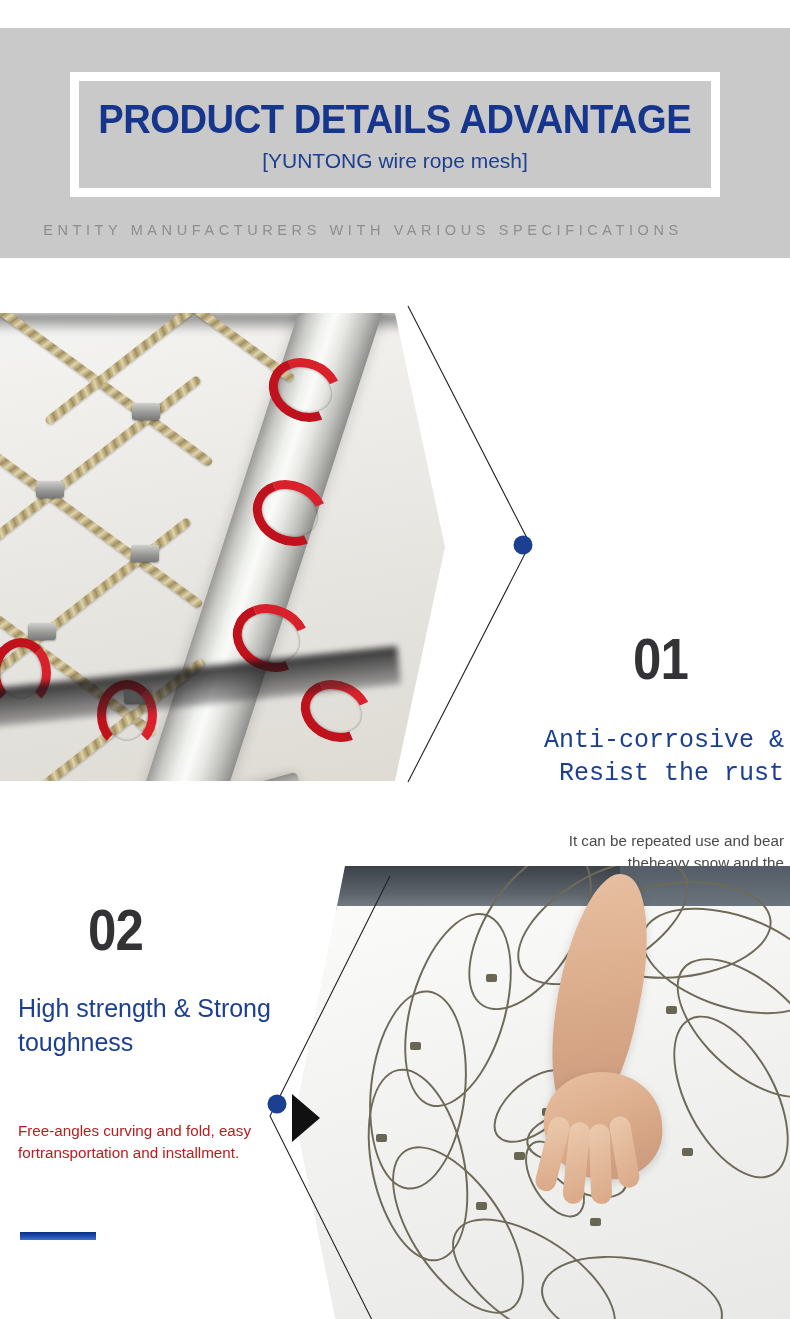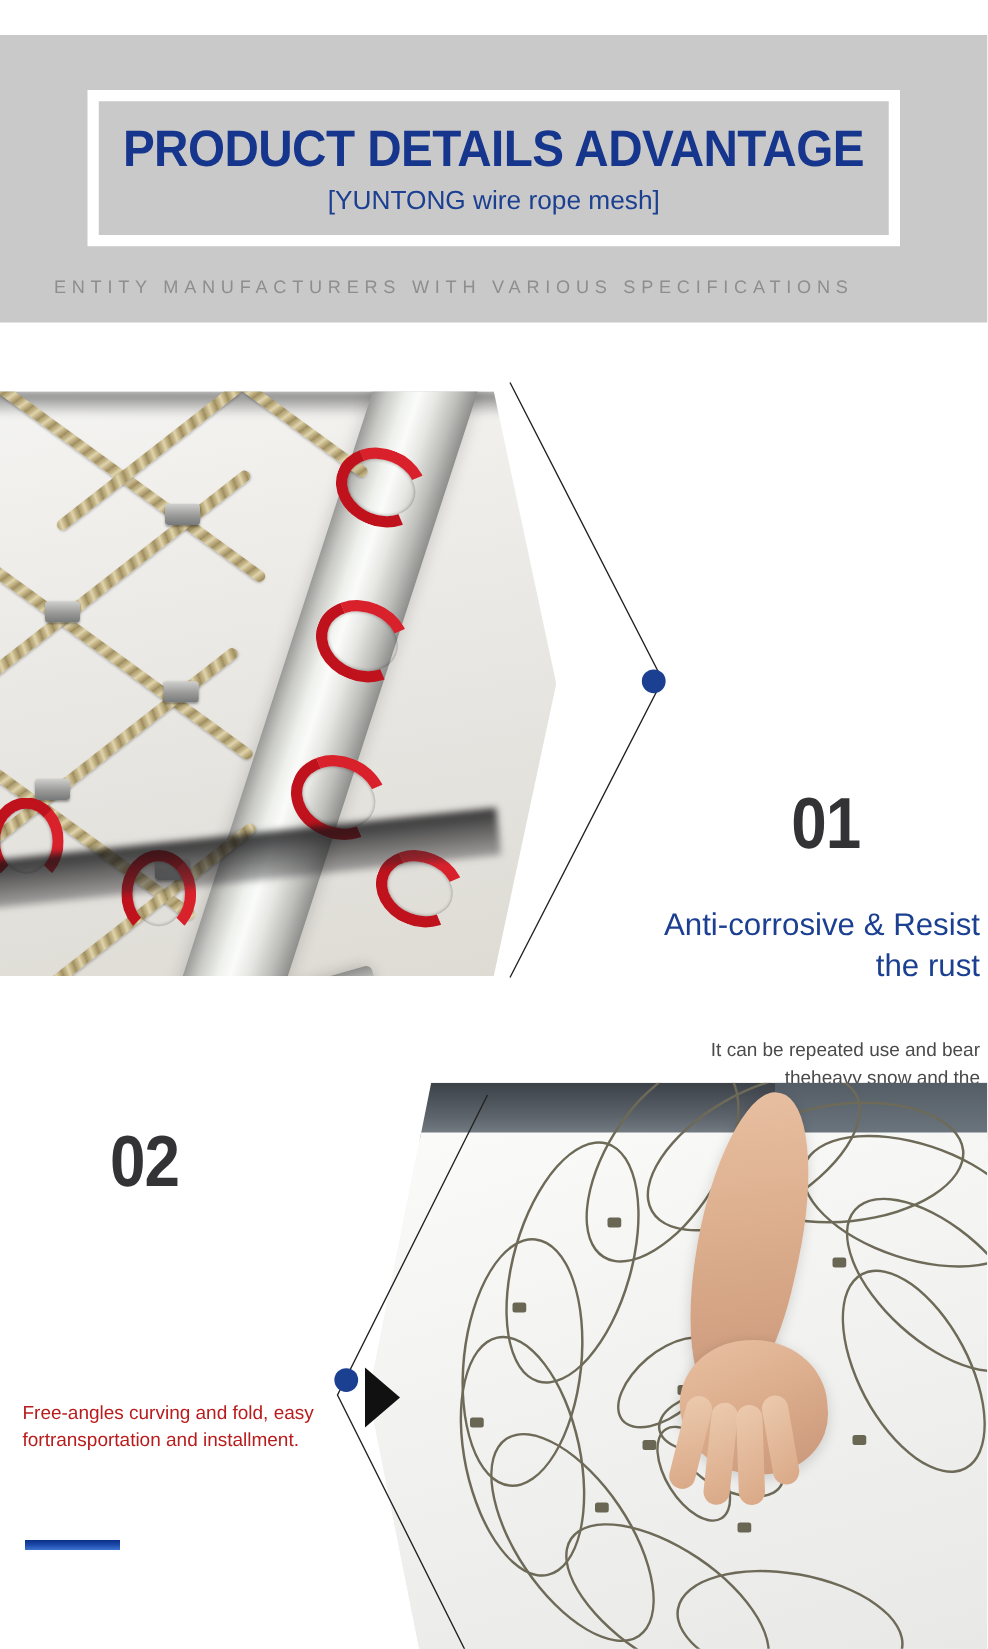--- a/index.html
+++ b/index.html
@@ -166,20 +166,21 @@
     line-height: 1;
   }
   .head1 {
     position:absolute;
     left: 506px; top: 424px;
     width: 278px;
     text-align: right;
     color: #1b3f91;
     font-size: 25px;
     line-height: 1.32;
+    font-family: Liberation Mono, monospace;
   }
   .body1 {
     position:absolute;
     left: 506px; top: 530px;
     width: 278px;
     text-align: right;
     color: #4a4a4a;
     font-size: 15.2px;
     line-height: 1.46;
   }
@@ -395,19 +396,20 @@
     </div>
 
     <svg class="connector-svg" width="790" height="501">
       <polyline points="390,10 270,250 390,490" fill="none" stroke="#222" stroke-width="1.1"></polyline>
       <polygon points="292,228 320,252 292,276" fill="#111"></polygon>
       <circle cx="277" cy="238" r="9.5" fill="#1b3f91"></circle>
     </svg>
 
     <div class="num2">02</div>
 
+    <div class="head2">High strength &amp; Strong toughness</div>
 
     <div class="body2">Free-angles curving and fold, easy fortransportation and installment.</div>
 
     <div class="bar2"></div>
   </div>
 
 </div>
 
 </body></html>

